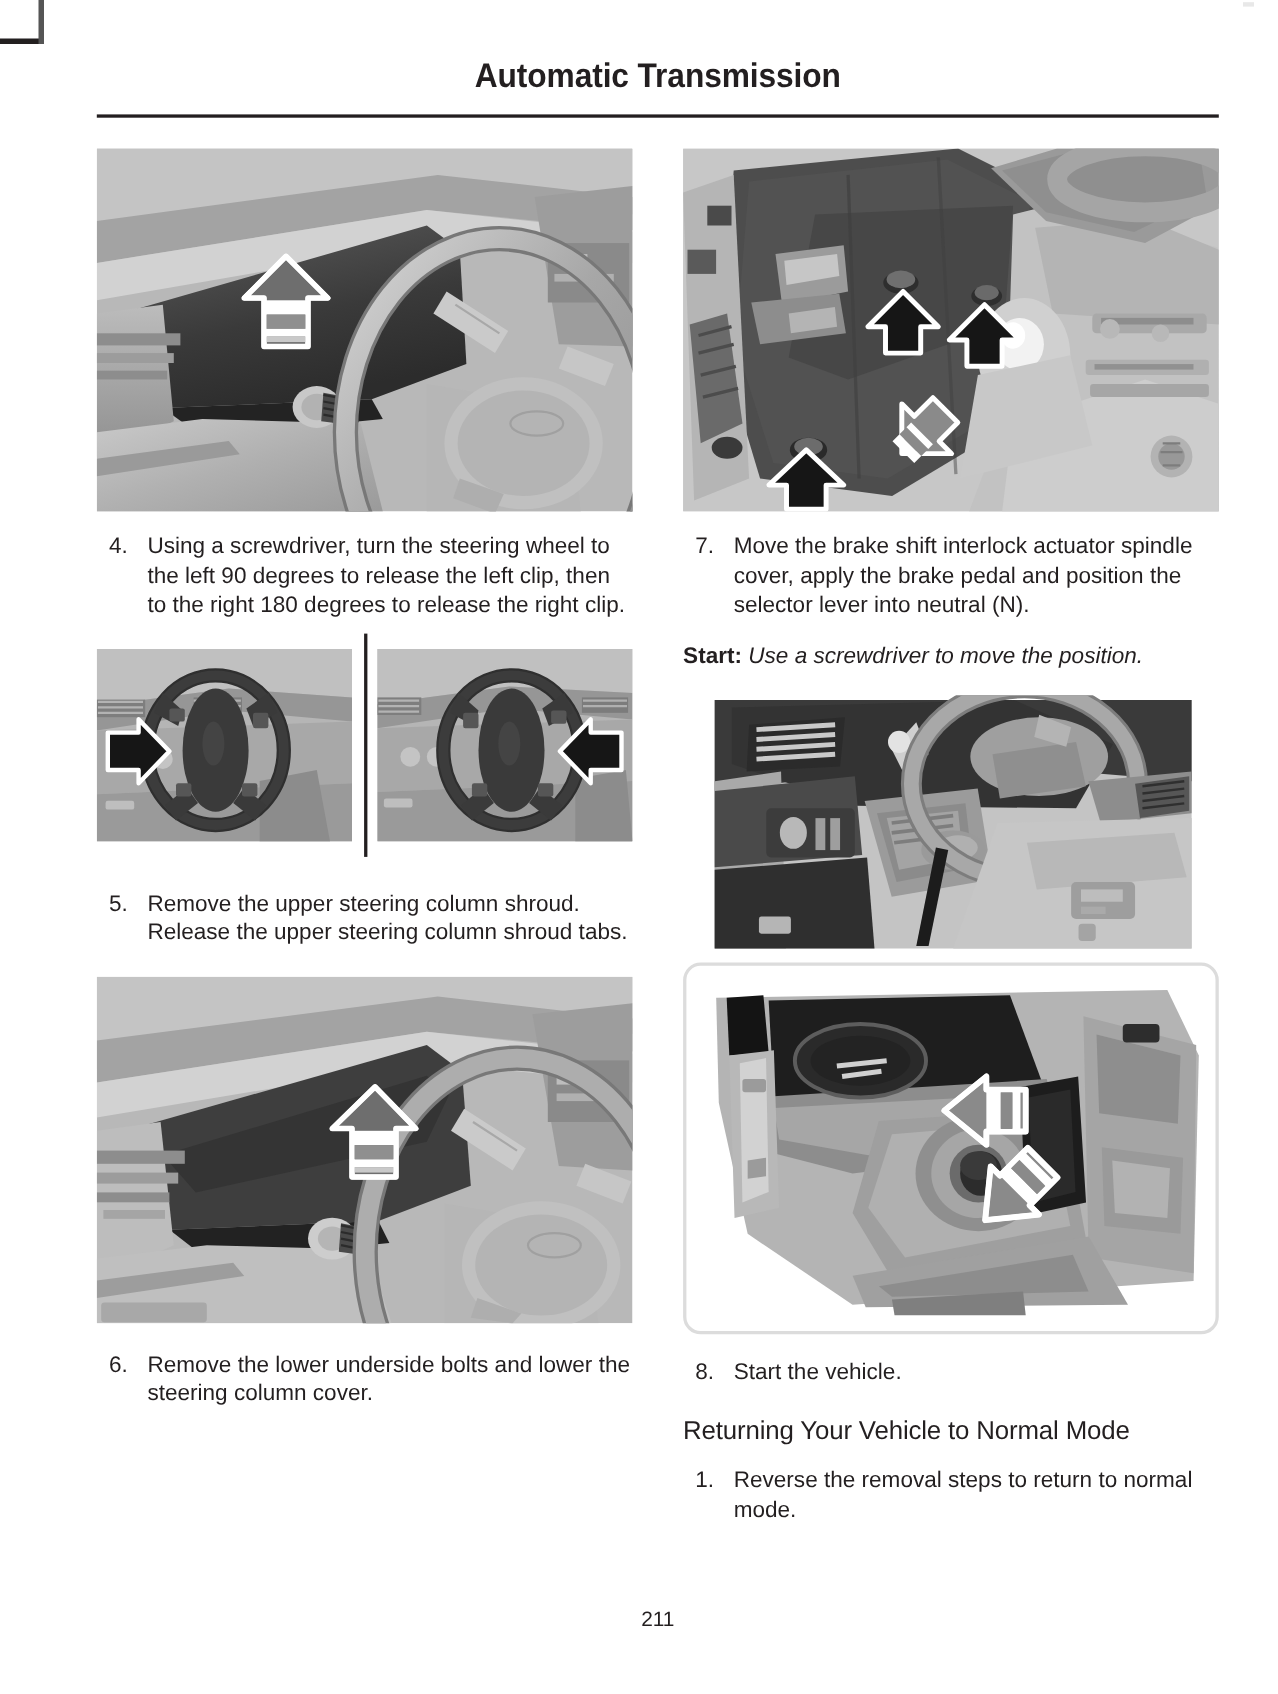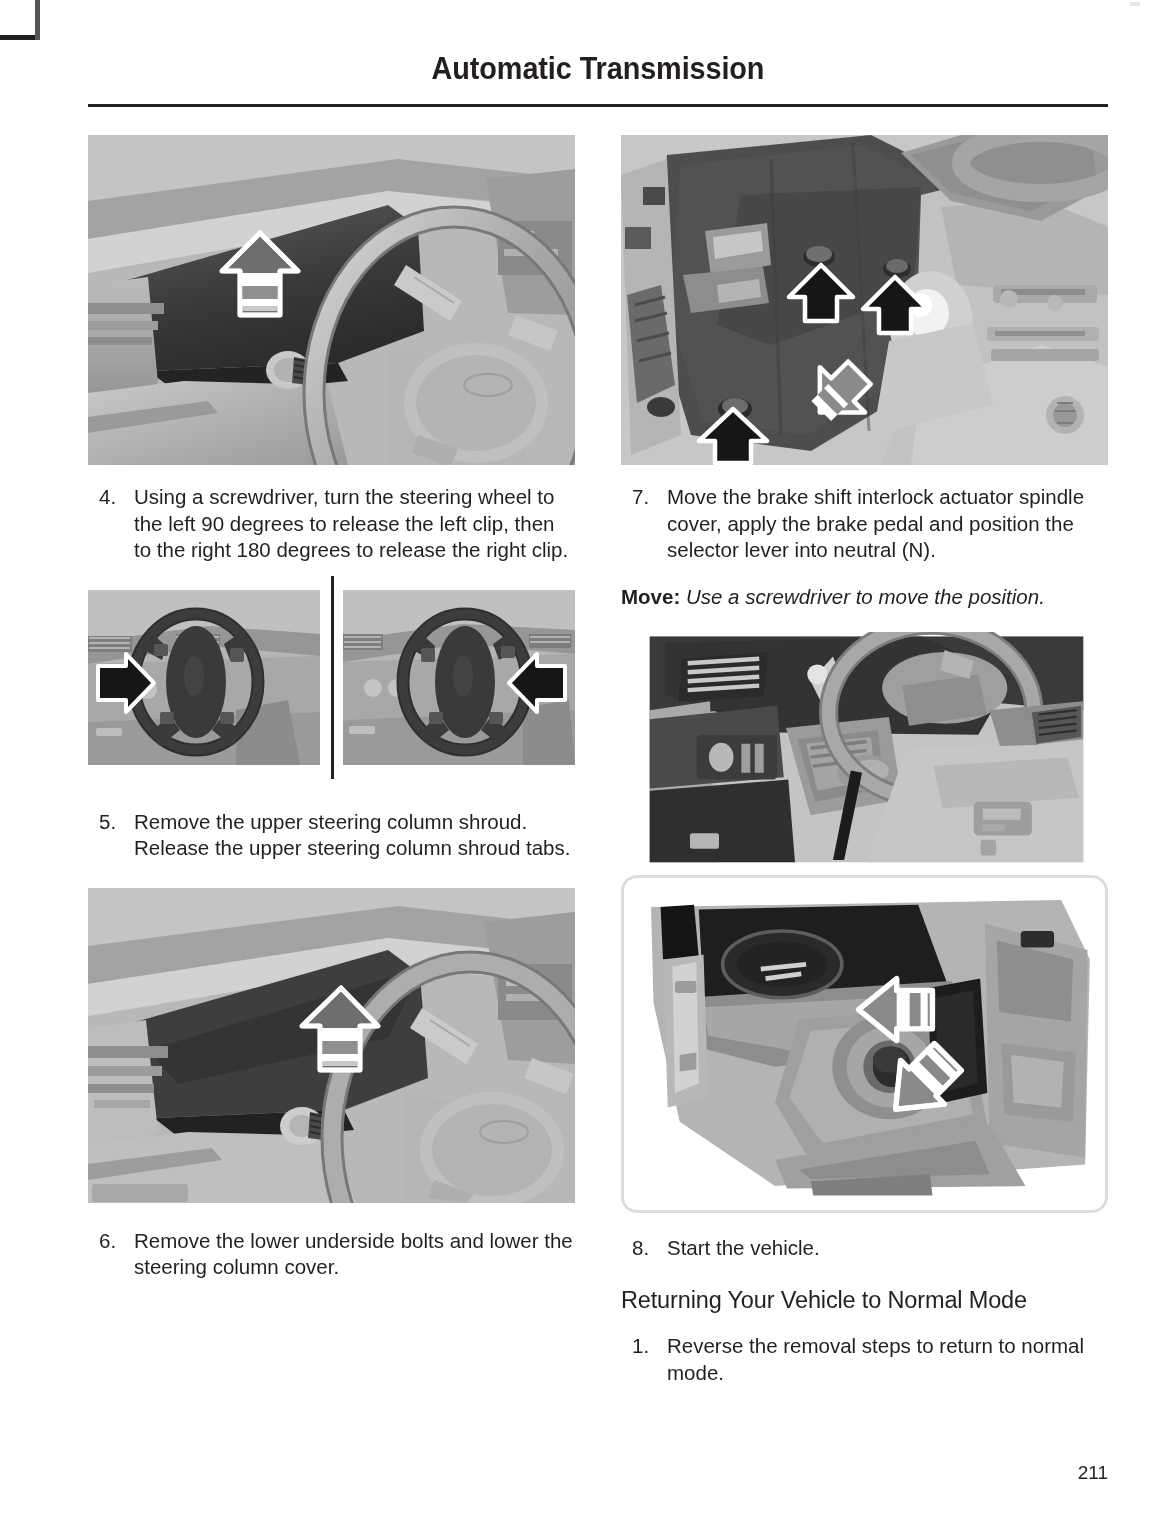--- a/index.html
+++ b/index.html
@@ -102,21 +102,21 @@
     border-radius: 16px;
     padding: 10px 8px 12px 8px;
     margin-top: 6px;
     background: #fff;
   }
 
   .page-num {
     position: absolute;
     left: 0; right: 0;
     top: 1425px;
-    text-align: right;
+    text-align: center;
     font-size: 19px;
   }
 </style>
 </head>
 <body>
 
 <div class="crop-mark crop-tl-h"></div>
 <div class="crop-mark crop-tl-v"></div>
 <div class="crop-mark crop-tr"></div>
 
@@ -429,21 +429,21 @@
             <rect x="30" y="4" width="28" height="6" fill="#ffffff" transform="rotate(180 44 12)"></rect>
           </g>
         </svg>
       </figure>
 
       <div class="step">
         <div class="step-num">7.</div>
         <div class="step-body">Move the brake shift interlock actuator spindle cover, apply the brake pedal and position the selector lever into neutral (N).</div>
       </div>
 
-      <div class="note"><b>Move:</b> <span>Use a screwdriver to move the position.</span></div>
+      <div class="note"><b>Start:</b> <span>Use a screwdriver to move the position.</span></div>
 
       <figure style="margin-top:22px; padding-left:22px; padding-right:18px;">
         <svg class="fig-img" viewBox="0 0 400 212">
           <rect x="0" y="0" width="400" height="212" fill="#ffffff"></rect>
           <path d="M6 4 L394 4 L394 206 L6 206 Z" fill="#c4c4c4"></path>
 
           <path d="M6 4 L394 4 L394 70 L200 54 L6 78 Z" fill="#3a3a3a"></path>
           <path d="M20 10 L250 4 L330 40 L300 92 L120 90 L20 56 Z" fill="#333"></path>
 
           <path d="M34 24 L112 18 L108 58 L32 62 Z" fill="#2b2b2b"></path>

